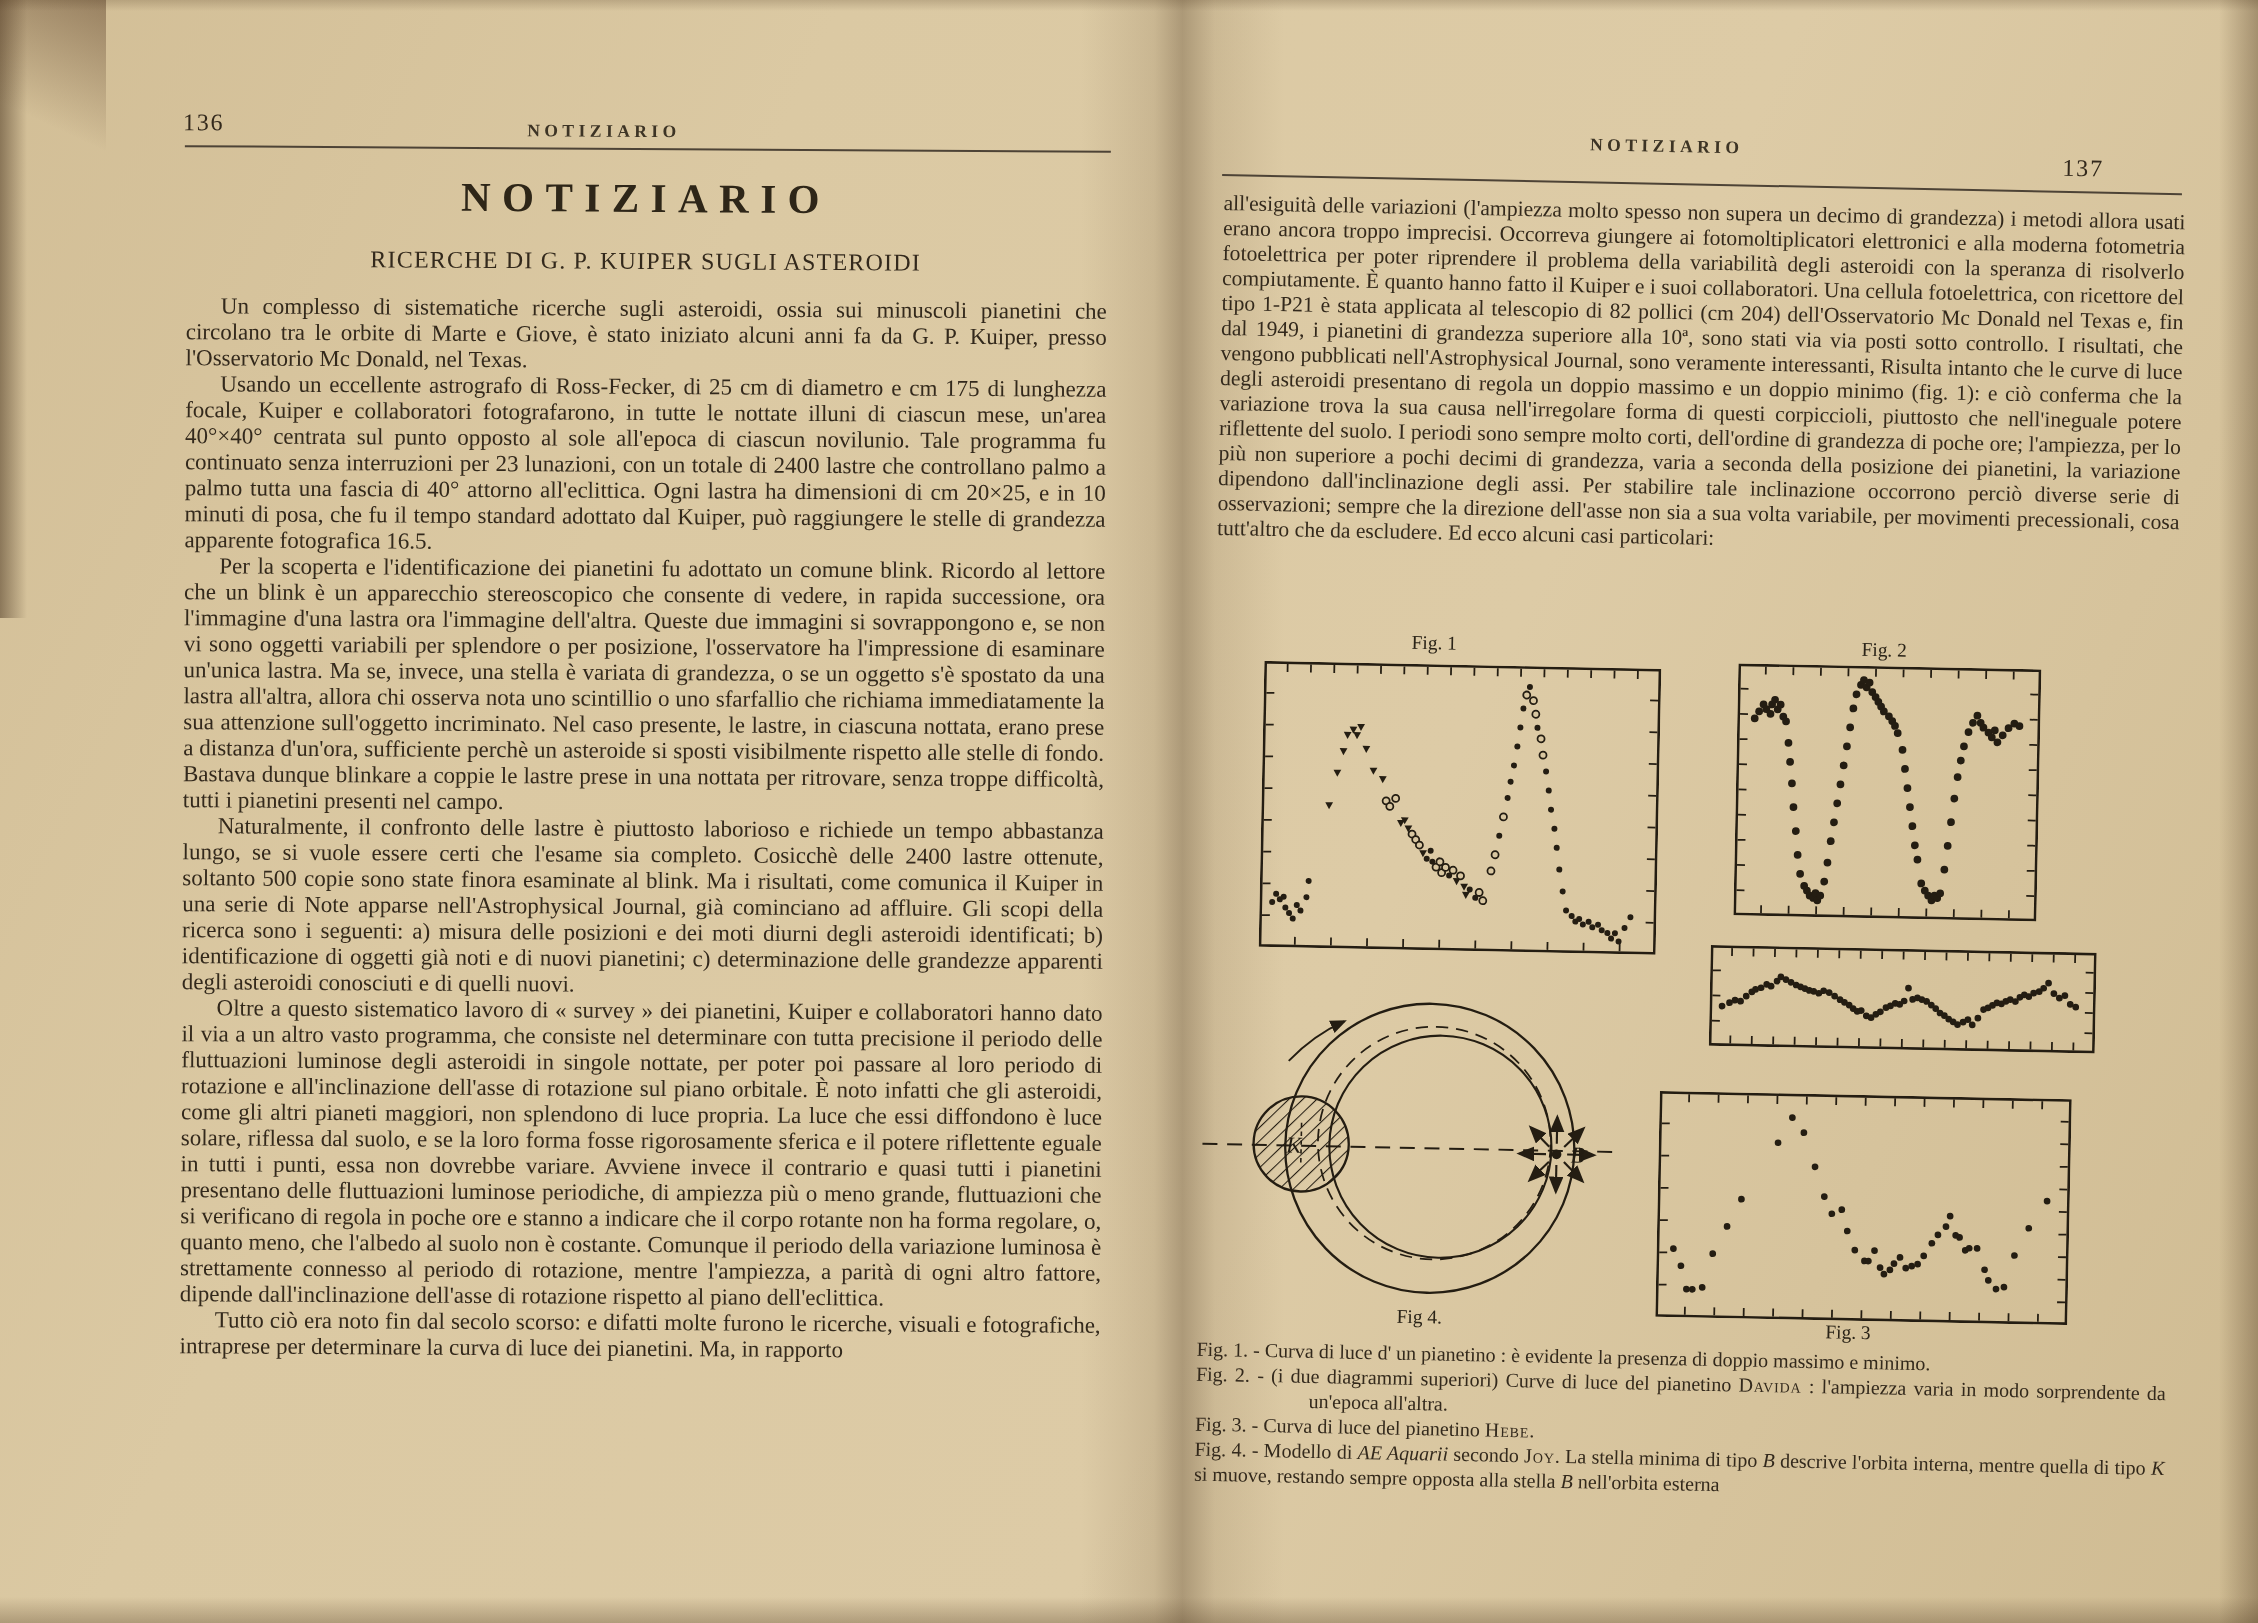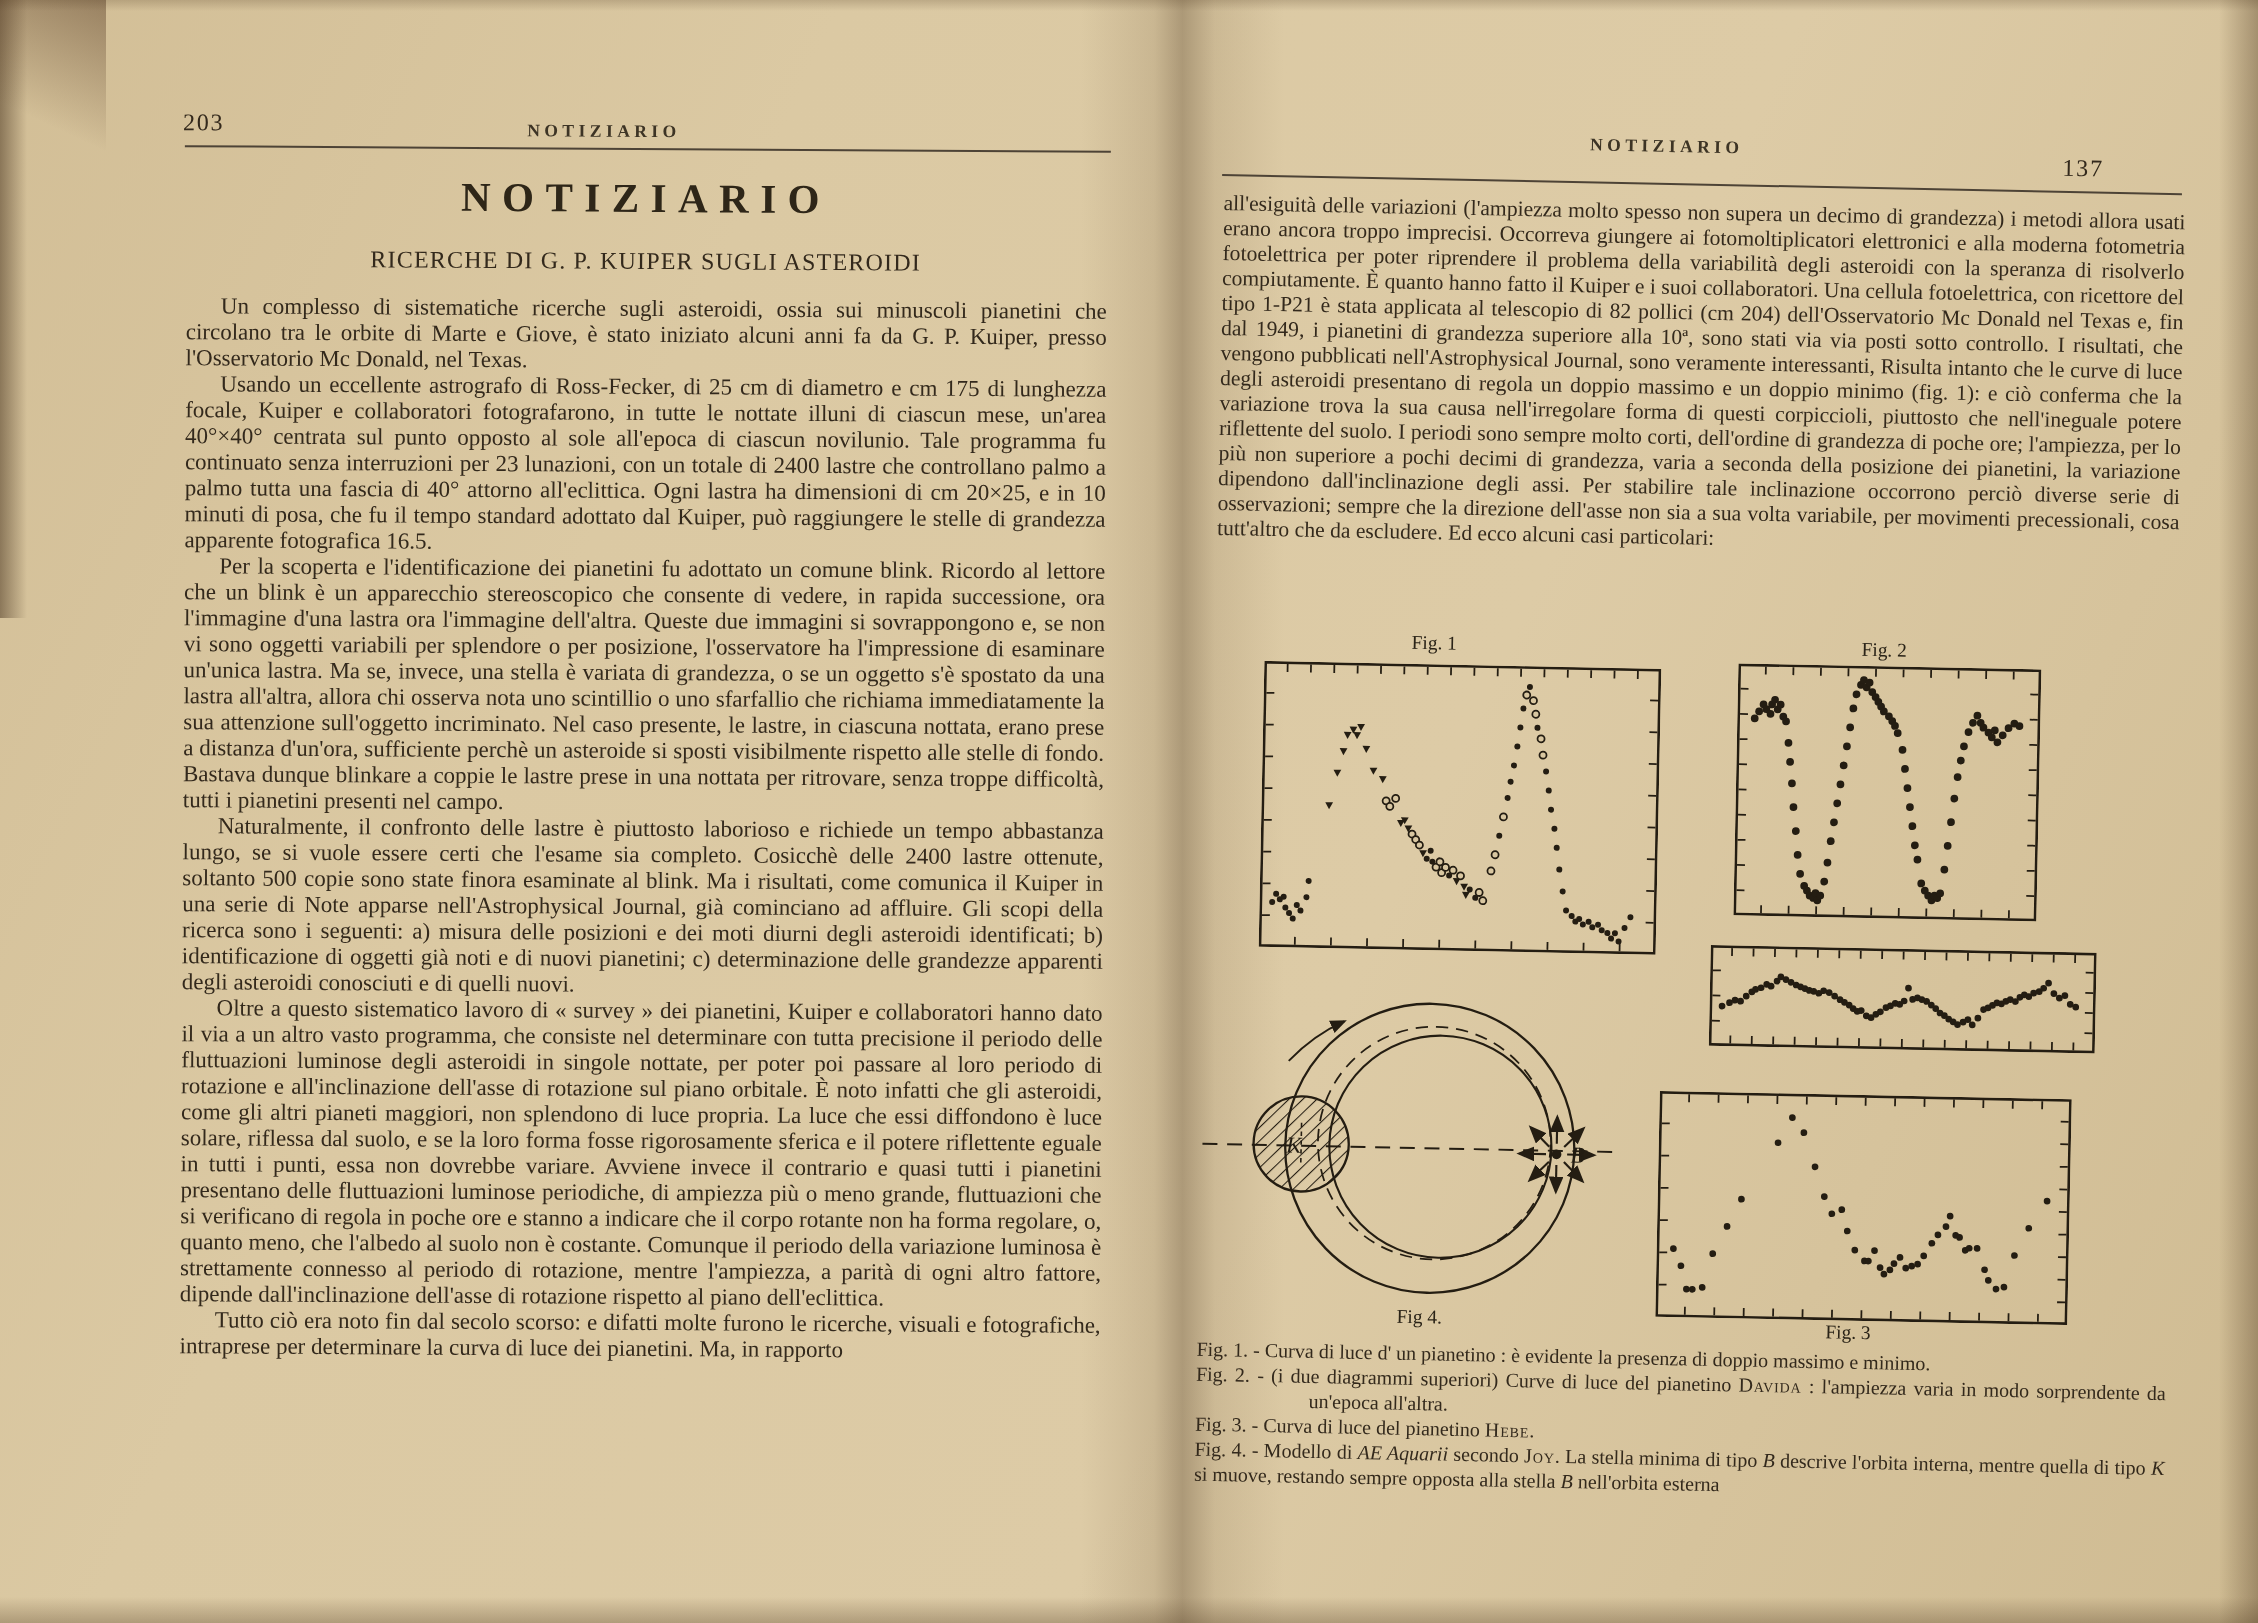--- a/index.html
+++ b/index.html
@@ -69,21 +69,21 @@
 
 <div id="canvas">
   <div id="gutter-shadow"></div>
   <div id="left-edge-shadow"></div>
   <div id="corner-shadow"></div>
   <div id="right-edge-shadow"></div>
   <div id="bottom-edge-shadow"></div>
   <div id="top-edge-shadow"></div>
 
   <div class="page" id="page-left">
-    <div class="pnum" id="pnum-left">203</div>
+    <div class="pnum" id="pnum-left">136</div>
     <div class="runhead" id="runhead-left">NOTIZIARIO</div>
     <div class="rule" id="rule-left"></div>
     <div id="title">NOTIZIARIO</div>
     <div id="subtitle">RICERCHE DI G. P. KUIPER SUGLI ASTEROIDI</div>
     <div class="bodytext" id="left-body">
         <p>Un complesso di sistematiche ricerche sugli asteroidi, ossia sui minuscoli pianetini che circolano tra le orbite di Marte e Giove, è stato iniziato alcuni anni fa da G. P. Kuiper, presso l'Osservatorio Mc Donald, nel Texas.</p>
         <p>Usando un eccellente astrografo di Ross-Fecker, di 25 cm di diametro e cm 175 di lunghezza focale, Kuiper e collaboratori fotografarono, in tutte le nottate illuni di ciascun mese, un'area 40°×40° centrata sul punto opposto al sole all'epoca di ciascun novilunio. Tale programma fu continuato senza interruzioni per 23 lunazioni, con un totale di 2400 lastre che controllano palmo a palmo tutta una fascia di 40° attorno all'eclittica. Ogni lastra ha dimensioni di cm 20×25, e in 10 minuti di posa, che fu il tempo standard adottato dal Kuiper, può raggiungere le stelle di grandezza apparente fotografica 16.5.</p>
         <p>Per la scoperta e l'identificazione dei pianetini fu adottato un comune blink. Ricordo al lettore che un blink è un apparecchio stereoscopico che consente di vedere, in rapida successione, ora l'immagine d'una lastra ora l'immagine dell'altra. Queste due immagini si sovrappongono e, se non vi sono oggetti variabili per splendore o per posizione, l'osservatore ha l'impressione di esaminare un'unica lastra. Ma se, invece, una stella è variata di grandezza, o se un oggetto s'è spostato da una lastra all'altra, allora chi osserva nota uno scintillio o uno sfarfallio che richiama immediatamente la sua attenzione sull'oggetto incriminato. Nel caso presente, le lastre, in ciascuna nottata, erano prese a distanza d'un'ora, sufficiente perchè un asteroide si sposti visibilmente rispetto alle stelle di fondo. Bastava dunque blinkare a coppie le lastre prese in una nottata per ritrovare, senza troppe difficoltà, tutti i pianetini presenti nel campo.</p>
         <p>Naturalmente, il confronto delle lastre è piuttosto laborioso e richiede un tempo abbastanza lungo, se si vuole essere certi che l'esame sia completo. Cosicchè delle 2400 lastre ottenute, soltanto 500 copie sono state finora esaminate al blink. Ma i risultati, come comunica il Kuiper in una serie di Note apparse nell'Astrophysical Journal, già cominciano ad affluire. Gli scopi della ricerca sono i seguenti: a) misura delle posizioni e dei moti diurni degli asteroidi identificati; b) identificazione di oggetti già noti e di nuovi pianetini; c) determinazione delle grandezze apparenti degli asteroidi conosciuti e di quelli nuovi.</p>
         <p>Oltre a questo sistematico lavoro di « survey » dei pianetini, Kuiper e collaboratori hanno dato il via a un altro vasto programma, che consiste nel determinare con tutta precisione il periodo delle fluttuazioni luminose degli asteroidi in singole nottate, per poter poi passare al loro periodo di rotazione e all'inclinazione dell'asse di rotazione sul piano orbitale. È noto infatti che gli asteroidi, come gli altri pianeti maggiori, non splendono di luce propria. La luce che essi diffondono è luce solare, riflessa dal suolo, e se la loro forma fosse rigorosamente sferica e il potere riflettente eguale in tutti i punti, essa non dovrebbe variare. Avviene invece il contrario e quasi tutti i pianetini presentano delle fluttuazioni luminose periodiche, di ampiezza più o meno grande, fluttuazioni che si verificano di regola in poche ore e stanno a indicare che il corpo rotante non ha forma regolare, o, quanto meno, che l'albedo al suolo non è costante. Comunque il periodo della variazione luminosa è strettamente connesso al periodo di rotazione, mentre l'ampiezza, a parità di ogni altro fattore, dipende dall'inclinazione dell'asse di rotazione rispetto al piano dell'eclittica.</p>

